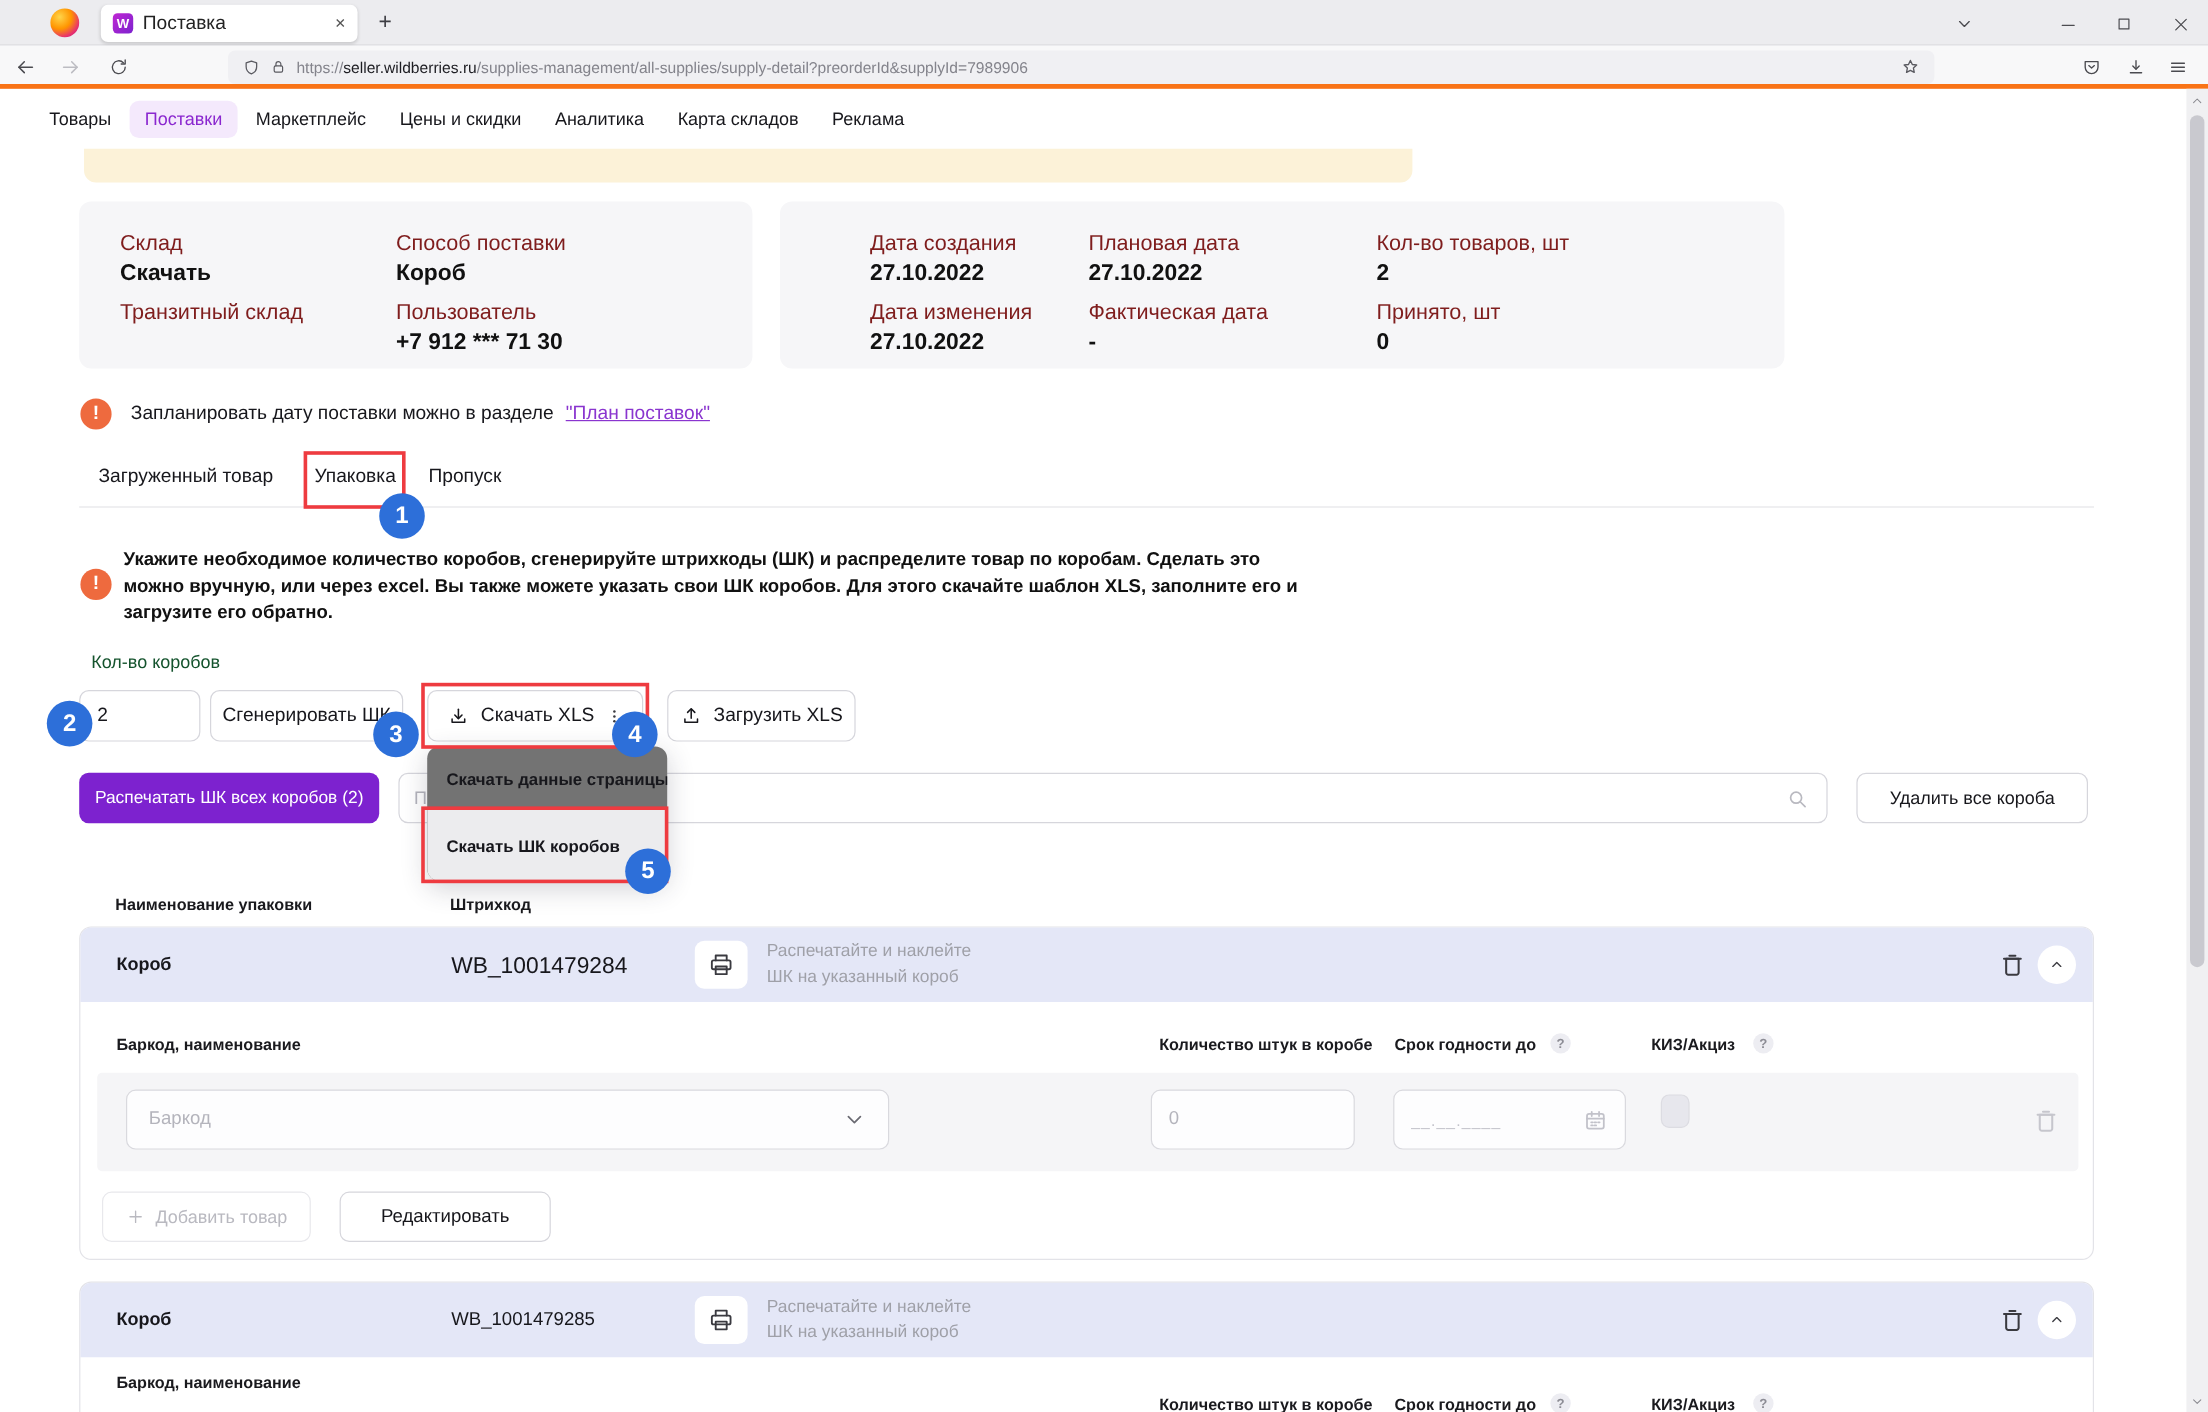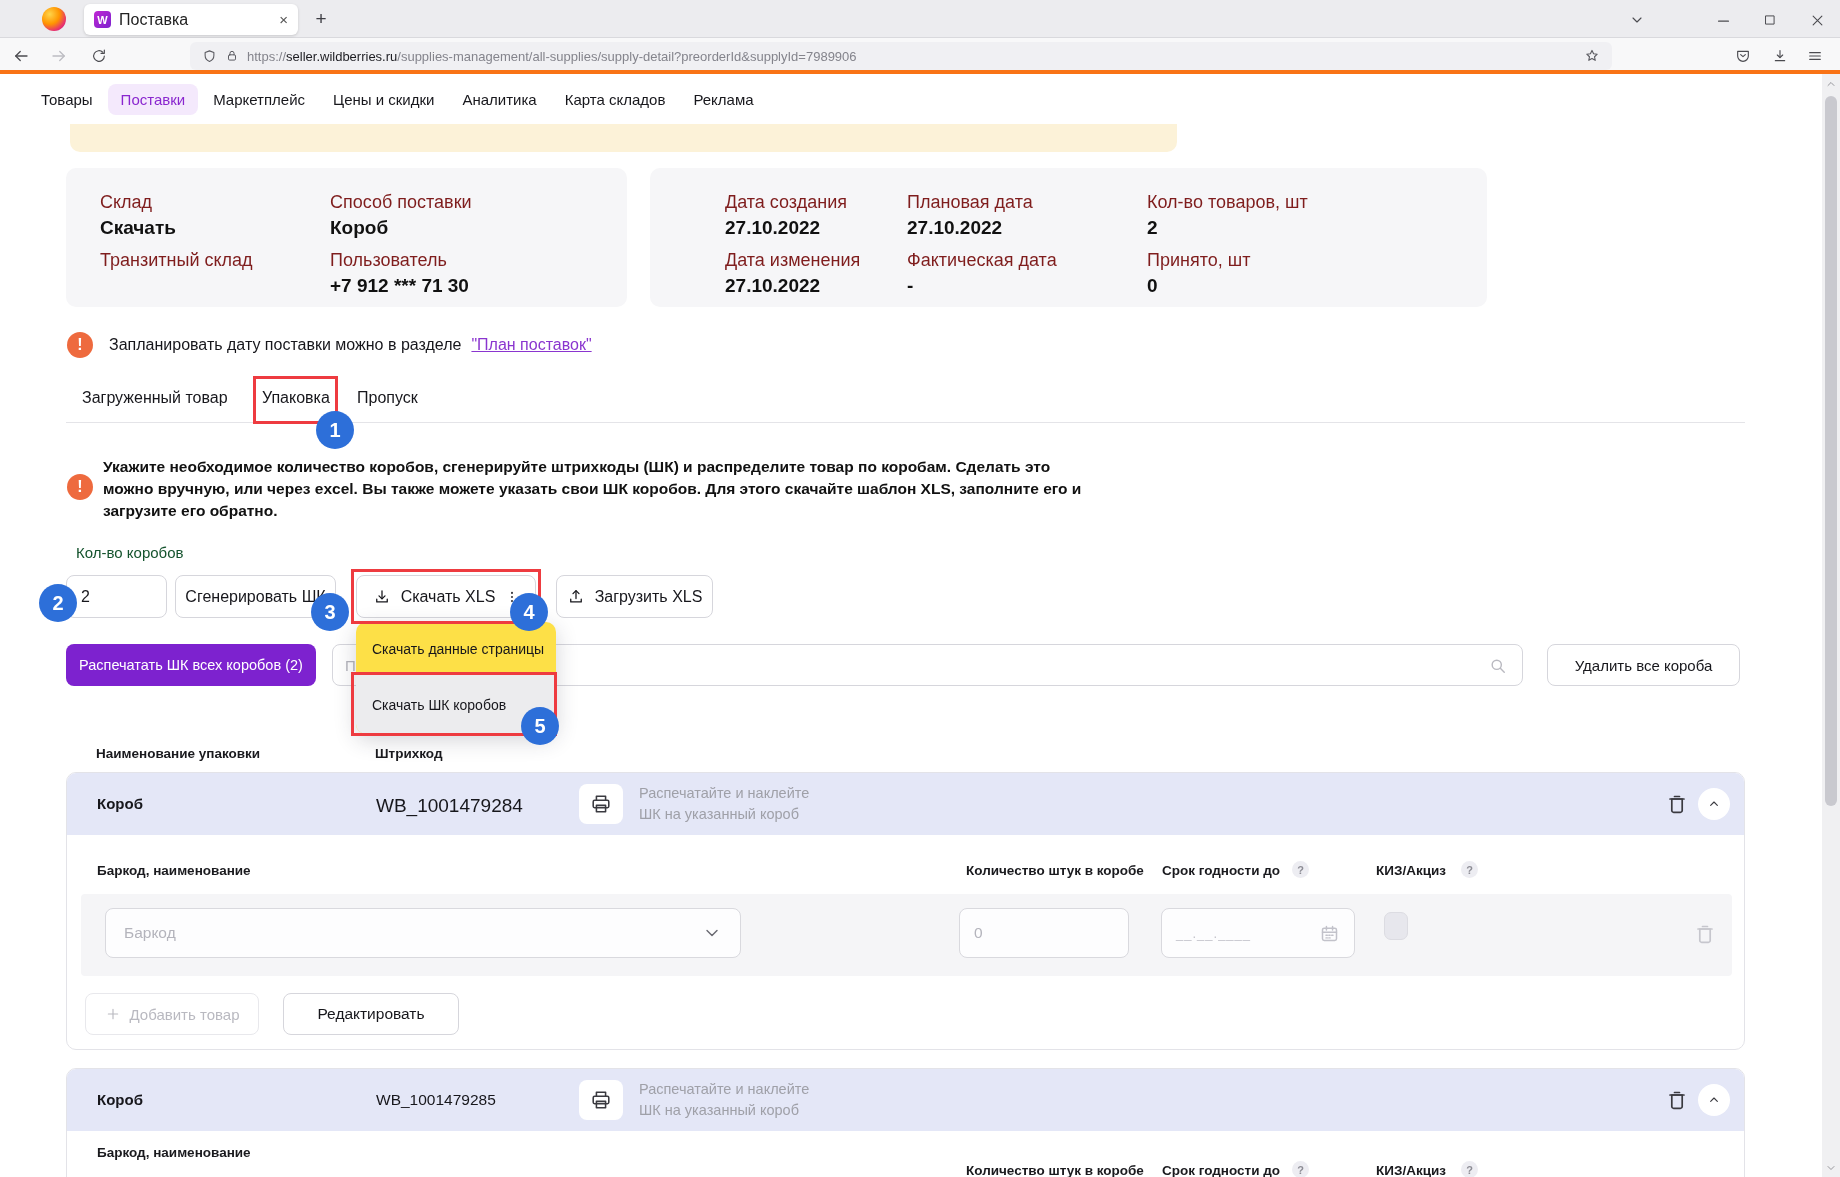--- a/index.html
+++ b/index.html
@@ -41,21 +41,21 @@
   .tabitem{ font-size:16px; color:#17171c; white-space:nowrap; }
   .divline{ height:1px; background:#e4e4e8; }
   .instr{ font-size:15.5px; font-weight:bold; line-height:22px; color:#111; }
   .inp, .btn{ border:1px solid #d6d6dc; border-radius:8px; background:#fff; font-size:16px; color:#17171c; }
   .btn{ display:flex; align-items:center; justify-content:center; gap:10px; white-space:nowrap; }
   .purplebtn{ background:#7d22cf; color:#fff; border:none; border-radius:8px; font-size:14.5px;
     display:flex; align-items:center; justify-content:center; white-space:nowrap; }
   input.textinp{ width:100%; height:100%; border:none; background:transparent; outline:none;
     font-family:inherit; font-size:16px; color:#17171c; padding:0 14px; }
   input.textinp::placeholder{ color:#b4b4bc; }
-  .menu{ background:#fde047; border-radius:10px; box-shadow:0 6px 22px rgba(40,40,60,.20); z-index:20; overflow:hidden; }
+  .menu{ background:#737373; border-radius:10px; box-shadow:0 6px 22px rgba(40,40,60,.20); z-index:20; overflow:hidden;font-weight:bold; }
   .menuitem{ font-size:14px; color:#17171c; display:flex; align-items:center; padding:0 16px; white-space:nowrap; }
   .menuitem.hl{ background:#ececee; }
   .thead{ font-size:13.5px; font-weight:bold; color:#1a1a1e; white-space:nowrap; }
   .boxcard{ background:#fff; border:1px solid #e3e3e8; border-radius:10px; }
   .boxhead{ background:#e4e7f7; border-radius:9px 9px 0 0; }
   .hint{ font-size:14.5px; color:#9fa0a8; line-height:21px; }
   .printbtn{ background:#fff; border-radius:8px; display:flex; align-items:center; justify-content:center; color:#3a3a40; }
   .circbtn{ background:#fff; border-radius:50%; display:flex; align-items:center; justify-content:center; color:#3a3a40; }
   .graypanel{ background:#f5f5f7; border-radius:4px; }
   .field{ border:1px solid #d9d9de; border-radius:8px; background:#fdfdfe; display:flex; align-items:center; }

